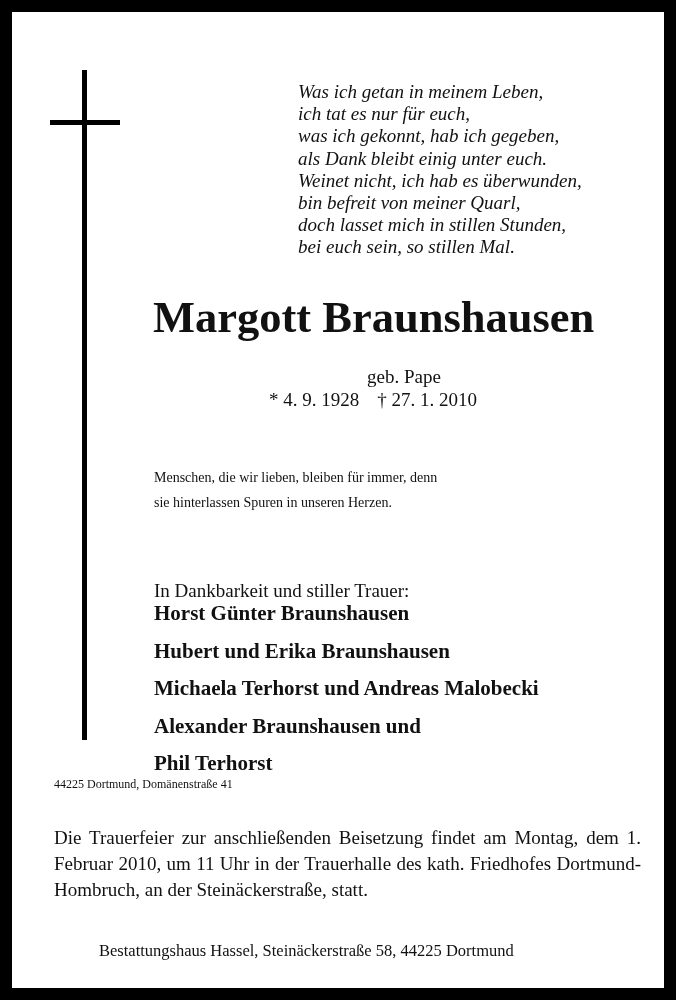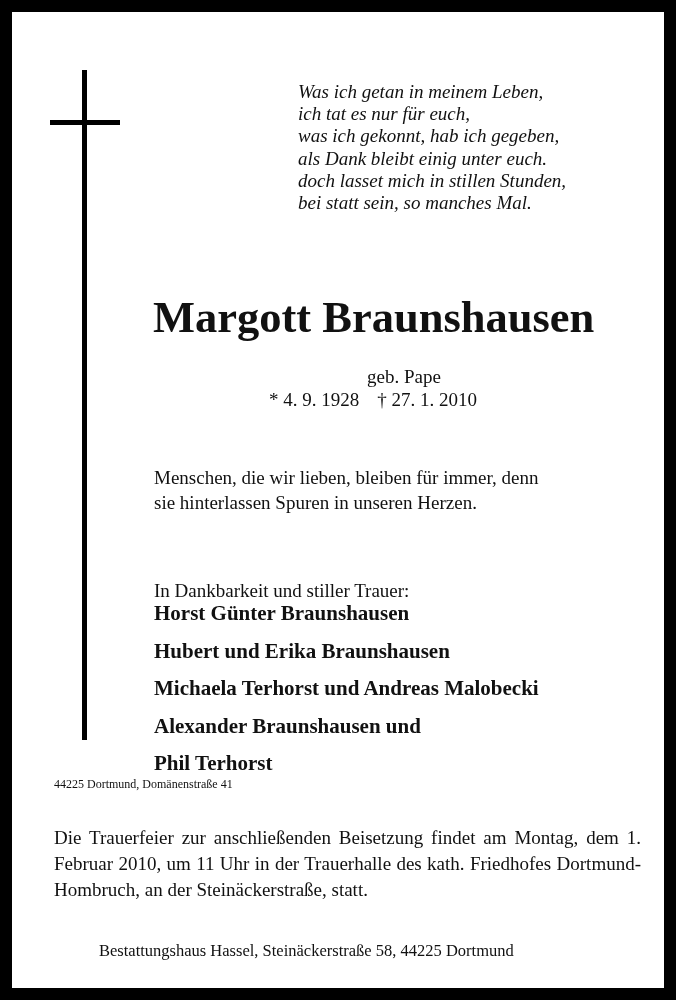--- a/index.html
+++ b/index.html
@@ -79,21 +79,21 @@
       top: 376px;
       font-size: 19px;
       line-height: 24px;
       white-space: nowrap;
     }
     .dates .gap { display: inline-block; width: 18px; }
     .quote {
       position: absolute;
       left: 142px;
       top: 453px;
-      font-size: 19px;
+      font-size: 14px;
       line-height: 25px;
     }
     .quote div { white-space: nowrap; }
     .mourning-intro {
       position: absolute;
       left: 142px;
       top: 567px;
       font-size: 19px;
       line-height: 24px;
       white-space: nowrap;
@@ -138,22 +138,24 @@
 
 <div class="frame">
   <div class="cross-v"></div>
   <div class="cross-h"></div>
 
   <div class="poem">
     <div>Was ich getan in meinem Leben,</div>
     <div>ich tat es nur für euch,</div>
     <div>was ich gekonnt, hab ich gegeben,</div>
     <div>als Dank bleibt einig unter euch.</div>
+    <div>Weinet nicht, ich hab es überwunden,</div>
+    <div>bin befreit von meiner Quarl,</div>
     <div>doch lasset mich in stillen Stunden,</div>
-    <div>bei statt sein, so manches Mal.</div>
+    <div>bei euch sein, so stillen Mal.</div>
   </div>
 
   <div class="name">Margott Braunshausen</div>
 
   <div class="birth-name">geb. Pape</div>
 
   <div class="dates">
     <span>*</span>
     <span>4. 9. 1928</span><span class="gap"></span><span>†</span>
     <span>27. 1. 2010</span>

